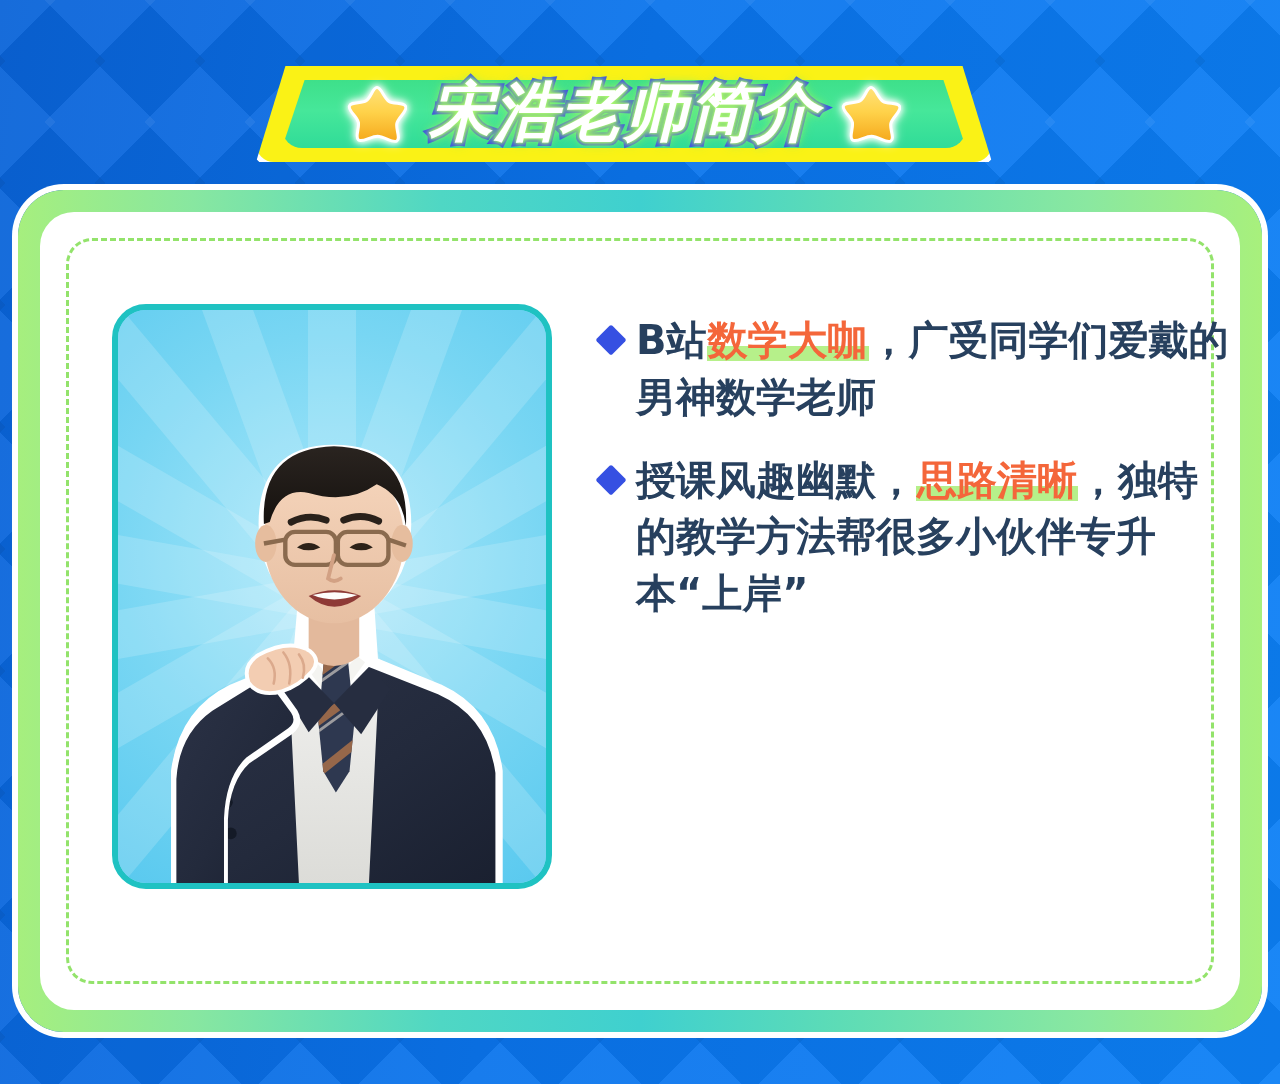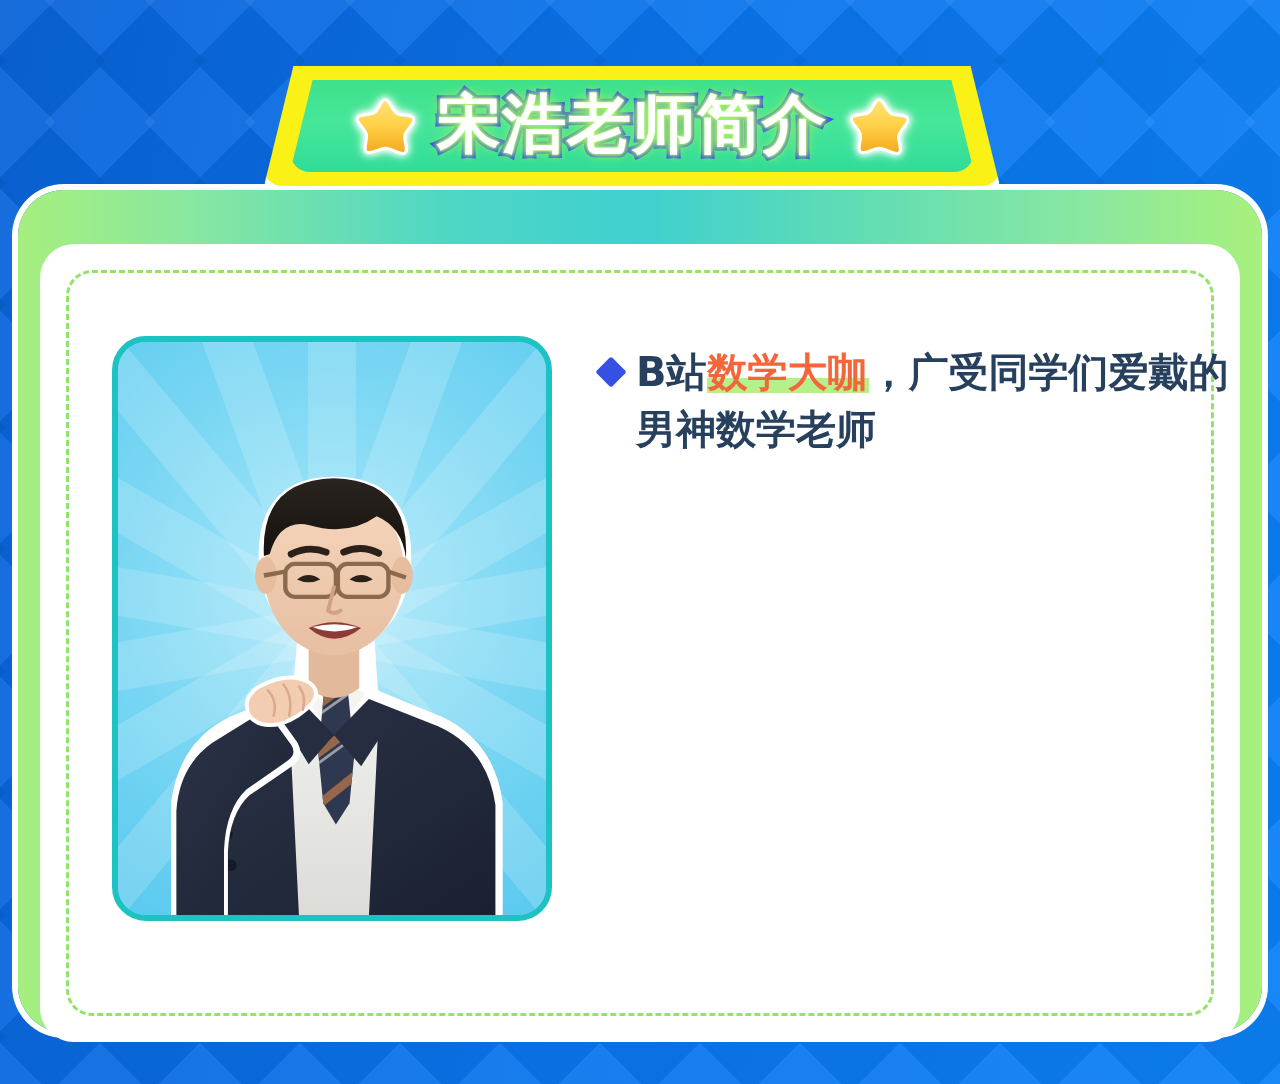--- a/index.html
+++ b/index.html
@@ -27,23 +27,24 @@
     background:
       linear-gradient(135deg, rgba(0,0,0,.05) 25%, transparent 25%) 50px 61px/100px 122px,
       linear-gradient(225deg, rgba(0,0,0,.05) 25%, transparent 25%) 50px 61px/100px 122px,
       linear-gradient(315deg, rgba(0,0,0,.05) 25%, transparent 25%) 50px 61px/100px 122px,
       linear-gradient(45deg,  rgba(0,0,0,.05) 25%, transparent 25%) 50px 61px/100px 122px;
   }
 
   
   #title-banner{
     position:absolute;
-    left:264px; top:66px;
-    width:736px; height:120px;
+    left:256px; top:66px;
+    width:736px; height:96px;
     z-index:5;
+    font-style:italic;
   }
   .banner-yellow{
     position:absolute; inset:0;
     background:#faf216;
     border-radius:26px 26px 18px 18px;
     clip-path:polygon(4.0% 0%, 96.0% 0%, 100% 100%, 0% 100%);
     filter:drop-shadow(0 0 0 #fff);
     box-shadow:0 0 0 5px #ffffff;
   }
   .banner-green{
@@ -93,21 +94,20 @@
         #a6ef7e 0%, #88e7a0 14%, #4fd7c4 34%,
         #3fd0cf 50%, #5ddcb6 66%, #8ae8a0 86%, #a8f07c 100%);
     box-shadow:0 0 0 6px #ffffff;
     z-index:2;
   }
   #card-inner{
     width:100%; height:100%;
     background:#ffffff;
     border-radius:34px;
     position:relative;
-    margin-top:32px;
   }
   #dashed-frame{
     position:absolute;
     left:26px; right:26px; top:26px; bottom:26px;
     border:3px dashed #93e36b;
     border-radius:26px;
     pointer-events:none;
   }
 
   
@@ -342,16 +342,22 @@
     <div id="bullet-list">
 
       <div class="bullet-row">
         <span class="bullet-diamond"></span>
         <div class="bullet-text">
           <span>B站</span><span class="hl">数学大咖</span><span>，广受同学们爱戴的男神数学老师</span>
         </div>
       </div>
 
 
+      <div class="bullet-row">
+        <span class="bullet-diamond"></span>
+        <div class="bullet-text">
+          <span>授课风趣幽默，</span><span class="hl">思路清晰</span><span>，独特的教学方法帮很多小伙伴专升本“上岸”</span>
+        </div>
+      </div>
 
     </div>
   </div>
 </div>
 
 </body></html>

